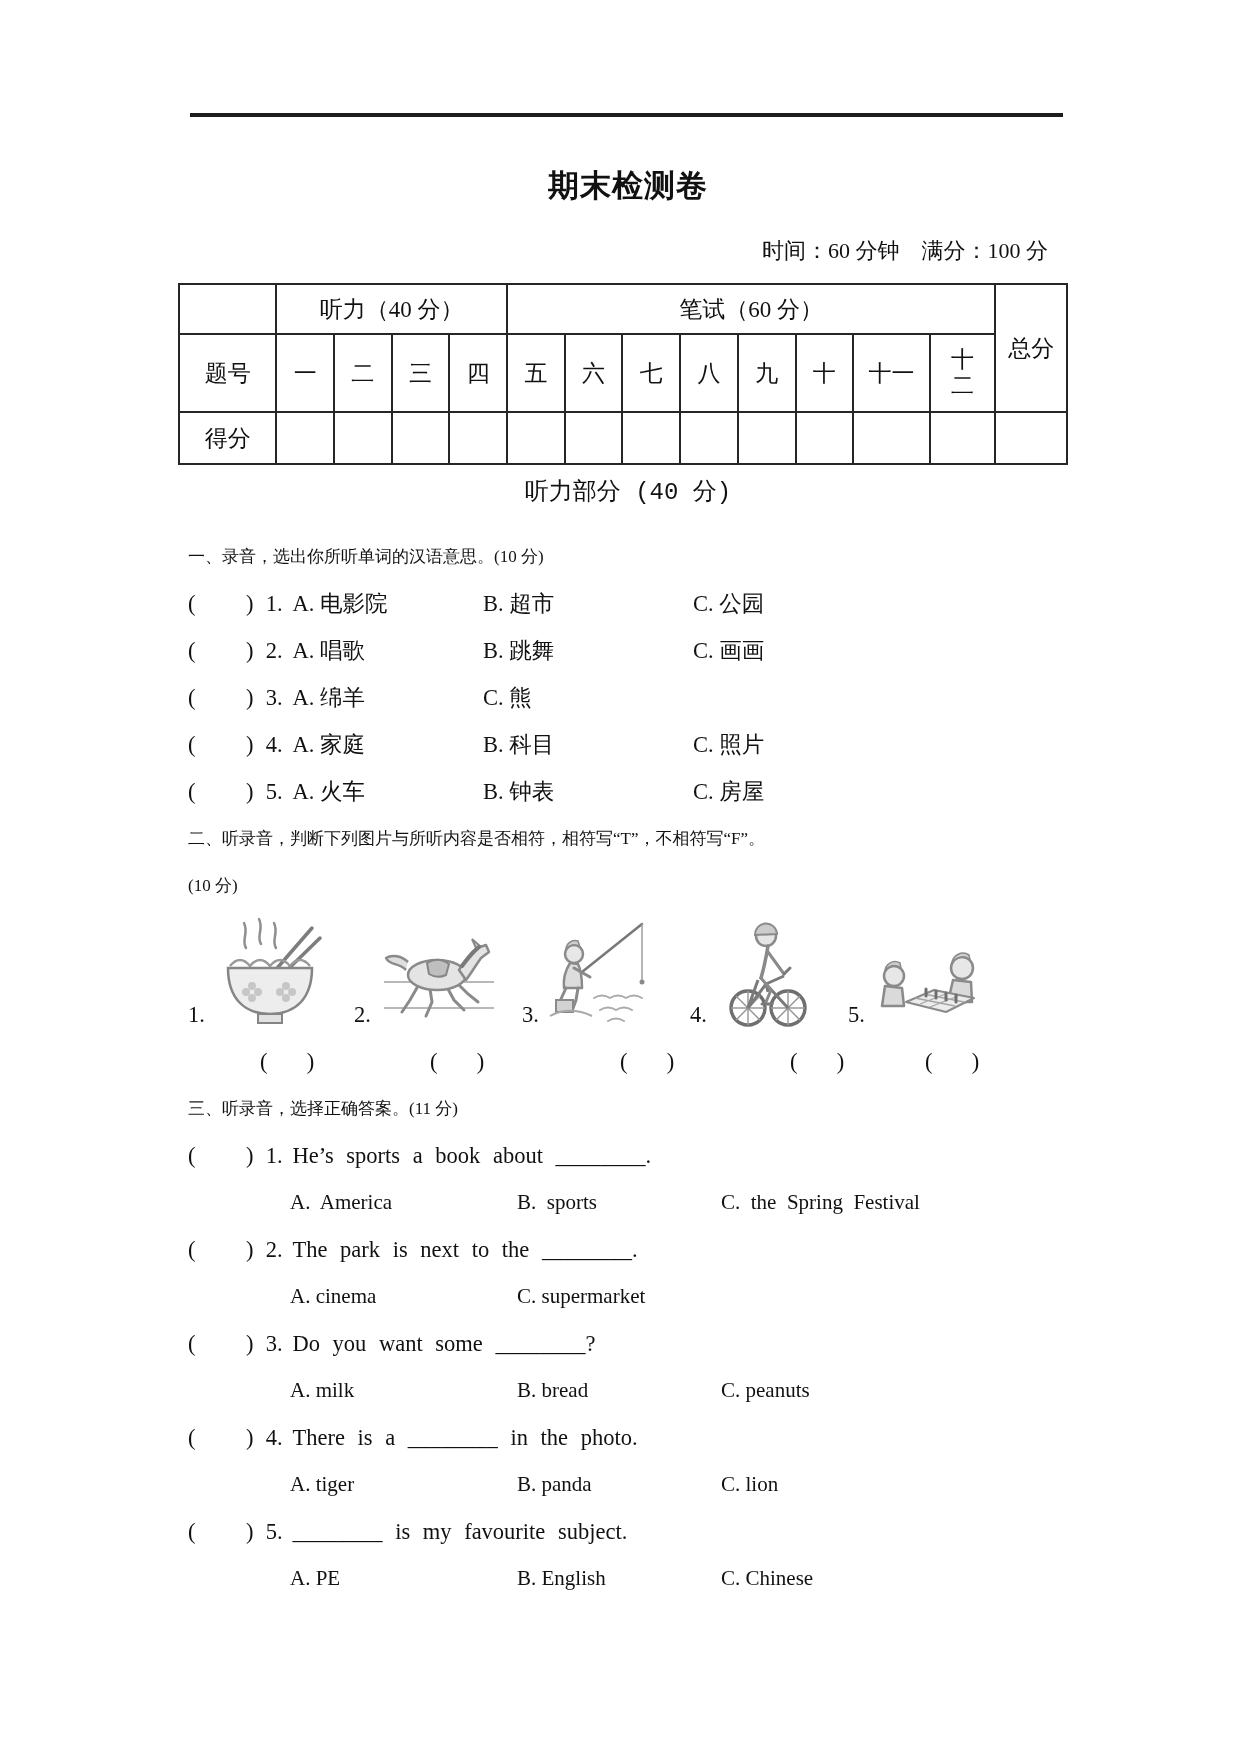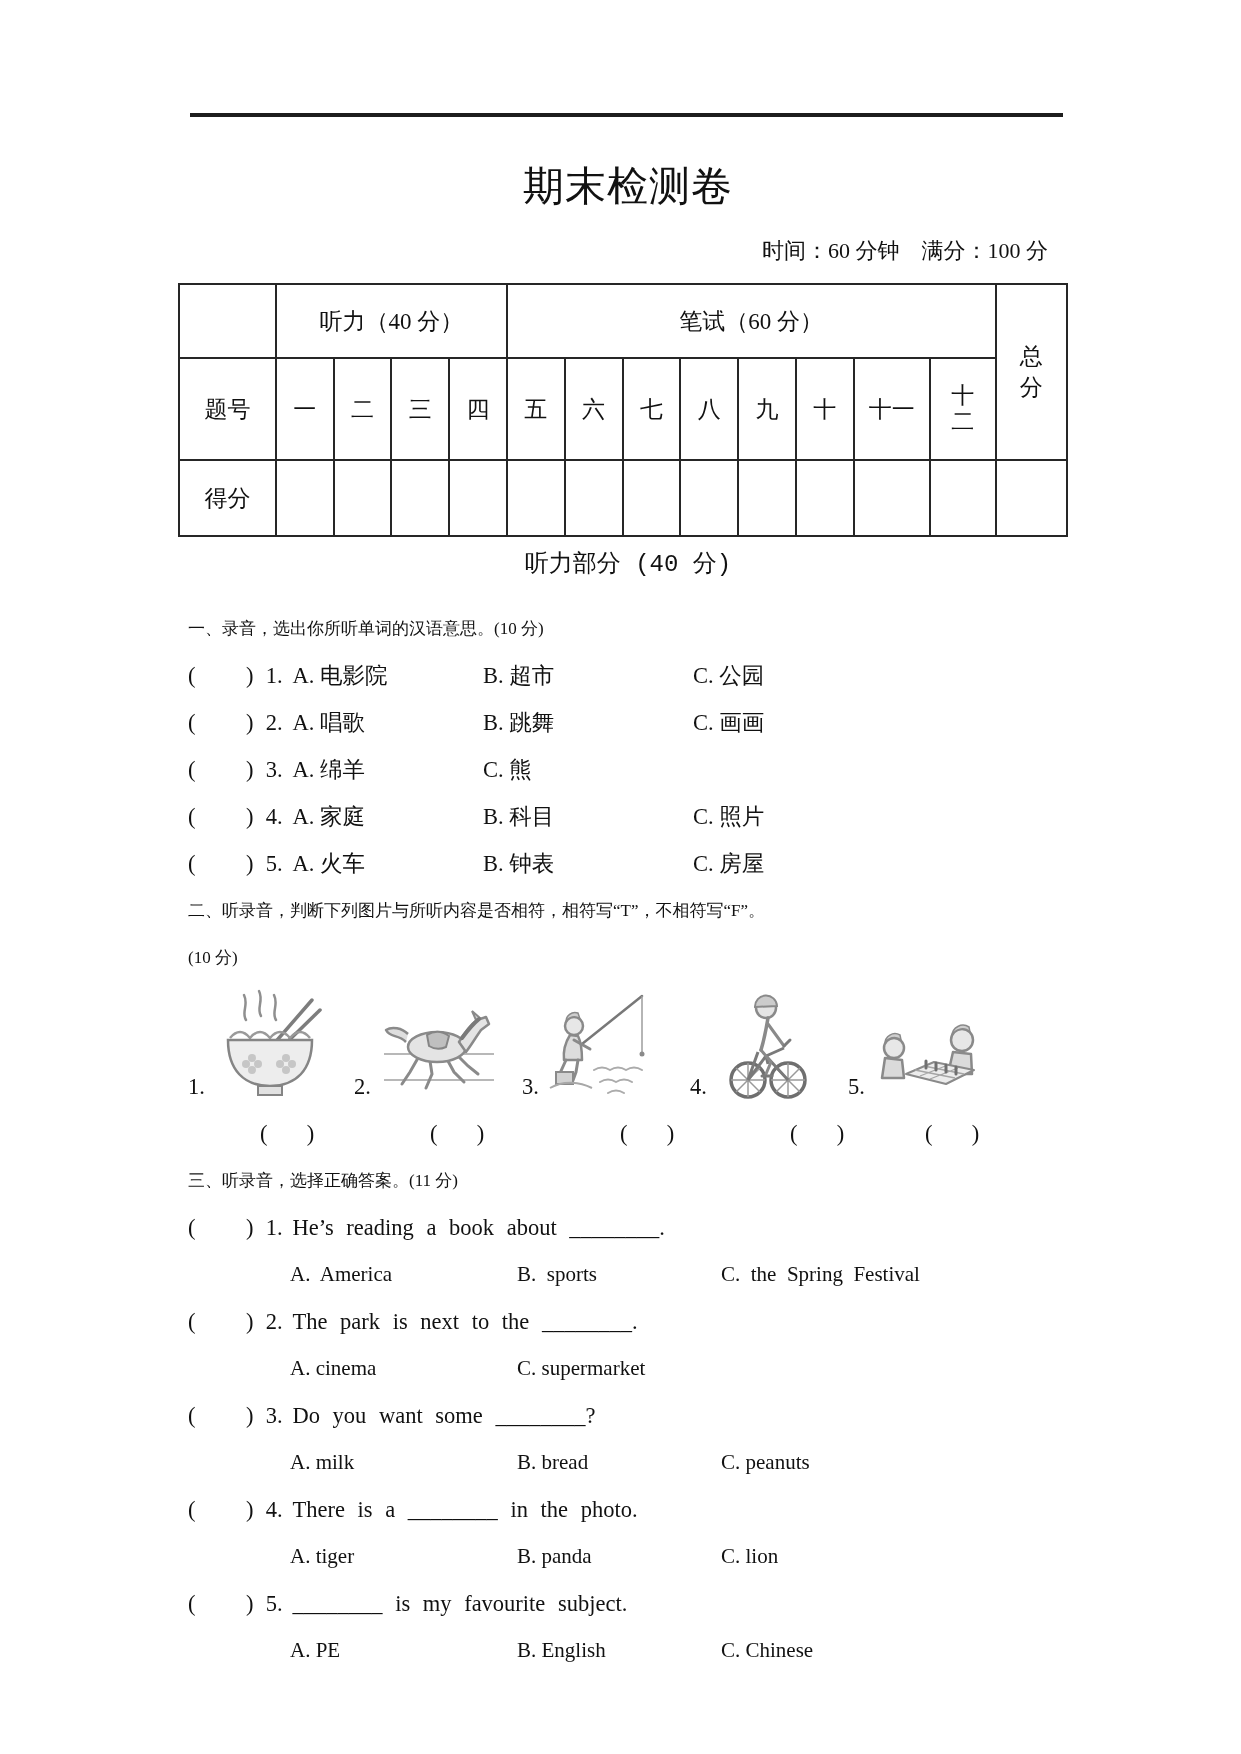--- a/index.html
+++ b/index.html
@@ -3,25 +3,25 @@
 <meta charset="utf-8">
 <style>
   html,body { margin:0; padding:0; background:#ffffff; }
   .page {
     position:relative; width:1241px; height:1754px; background:#fff;
     font-family:"Liberation Serif","DejaVu Serif",serif; color:#111; overflow:hidden;
   }
   .top-rule { margin:113px 0 0 190px; width:873px; height:4px; background:#1d1d1d; }
   .content { margin-left:188px; width:880px; }
 
-  .title { margin:45px 0 0 0; font-size:41px; font-weight:400; text-align:center; line-height:48px; letter-spacing:1px; }
+  .title { margin:45px 0 0 0; font-size:31px; font-weight:700; text-align:center; line-height:48px; letter-spacing:1px; }
   .meta  { margin-top:25px; font-size:22px; line-height:32px; text-align:right; padding-right:20px; }
 
   table.score-table { margin:16px 0 0 -10px; border-collapse:collapse; table-layout:fixed; }
-  table.score-table td { border:2px solid #262626; text-align:center; vertical-align:middle; font-size:23px; padding:12px; }
+  table.score-table td { border:2px solid #262626; text-align:center; vertical-align:middle; font-size:23px; padding:0; }
   tr.r1 td { height:48px; }
   tr.r2 td { height:76px; }
   tr.r3 td { height:50px; }
   td.wrap2 { white-space:pre-line; line-height:1.15; }
 
   .lsec-title { margin:8px 0 0 0; font-size:24px; font-weight:400; text-align:center; line-height:40px;font-family:Liberation Mono, monospace; }
 
   .p-heading { margin-top:20px; font-size:17px; line-height:47px; }
   .p-heading.two { white-space:pre-line; margin-top:0; }
 
@@ -286,21 +286,21 @@
       <span class="pp3">(       )</span>
       <span class="pp4">(       )</span>
       <span class="pp5">(       )</span>
     </div>
 
     <div class="p-heading" style="margin-top:0">三、听录音，选择正确答案。(11 分)</div>
 
     <div class="q-row">
       <span class="paren">(         )</span>
       <span class="qnum">1.</span>
-      <span class="stem">He’s reading a book about ________.</span>
+      <span class="stem">He’s sports a book about ________.</span>
     </div>
     <div class="o-row">
       <span class="o-a">A.  America</span>
       <span class="o-b">B.  sports</span>
       <span class="o-c">C.  the  Spring  Festival</span>
     </div>
 
     <div class="q-row">
       <span class="paren">(         )</span>
       <span class="qnum">2.</span>

